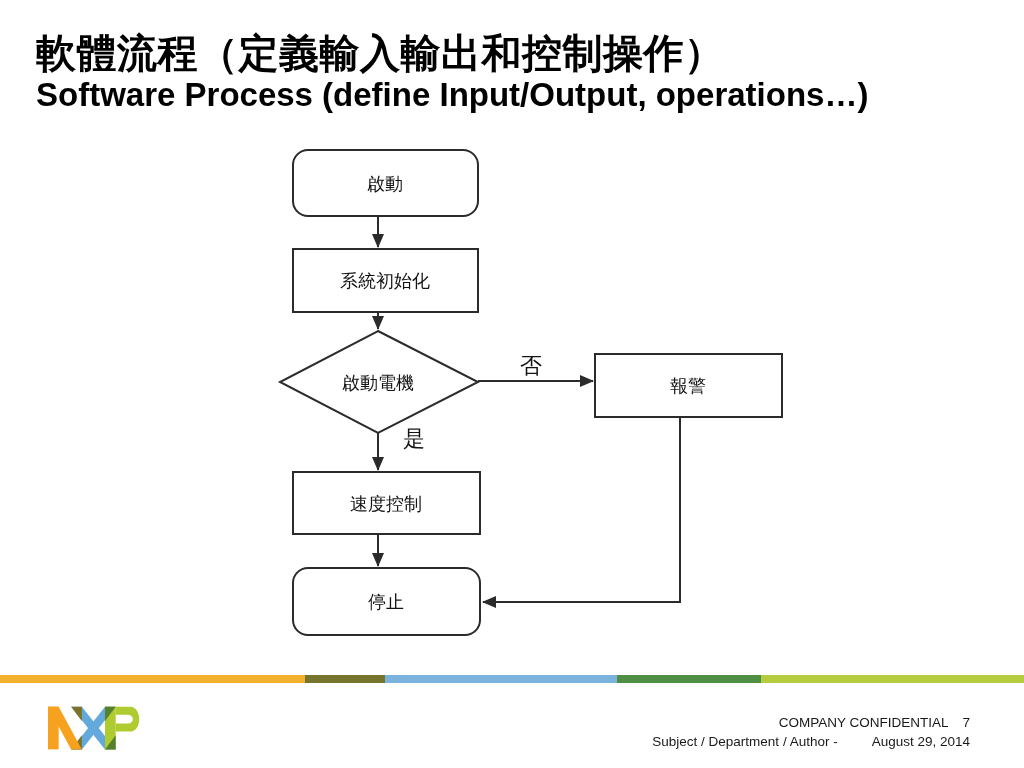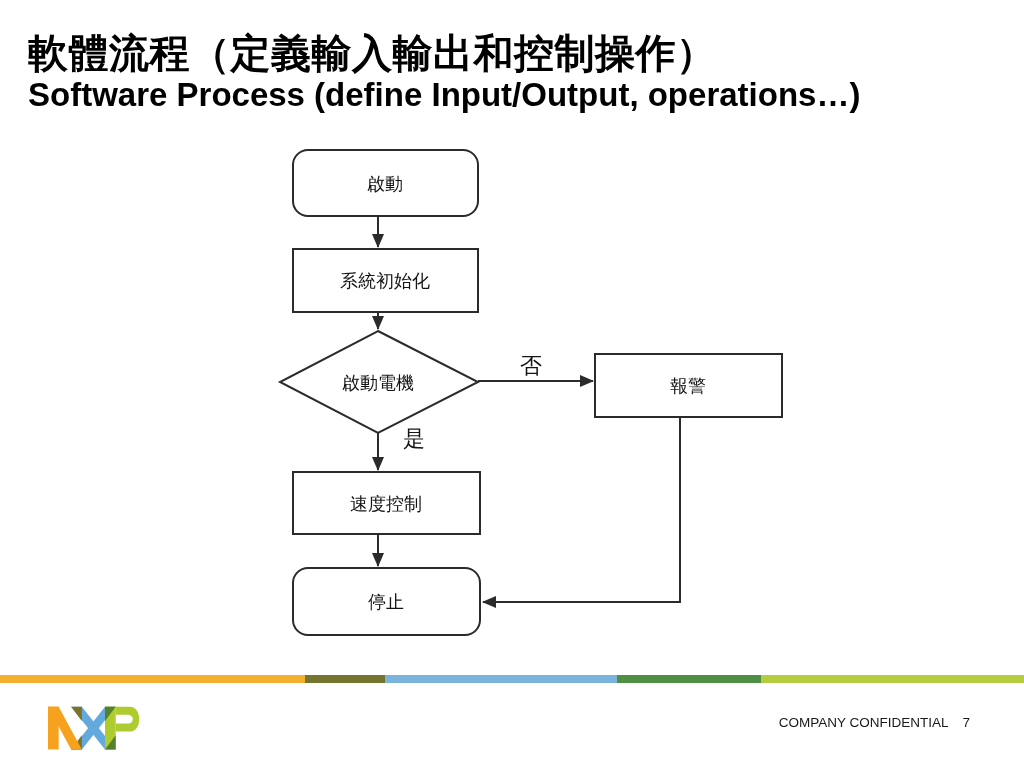--- a/index.html
+++ b/index.html
@@ -1,21 +1,21 @@
 <!DOCTYPE html>
 <html><head>
 <meta charset="utf-8">
 <style>
   html, body { margin:0; padding:0; background:#ffffff; }
   .slide {
     position:relative; width:1024px; height:768px; background:#ffffff;
     overflow:hidden; font-family:"Liberation Sans", sans-serif; color:#111;
   }
   
-  .title-block { position:absolute; left:28px; top:30px; width:960px; }
+  .title-block { position:absolute; left:36px; top:30px; width:960px; }
   .title-zh { margin:0; font-size:40px; font-weight:700; line-height:1.15; color:#000; letter-spacing:0.5px; white-space:nowrap; }
   .title-en { margin:2px 0 0 0; font-size:33px; font-weight:700; line-height:1.05; color:#000; white-space:nowrap; }
   
   svg.flow { position:absolute; left:260px; top:140px; }
   .flow .node { fill:#ffffff; stroke:#2b2b2b; stroke-width:2px; }
   .flow .edge-line { stroke:#2b2b2b; stroke-width:2px; fill:none; }
   .flow text { font-size:18px; fill:#141414; text-anchor:middle;
                font-family:"Liberation Sans", sans-serif; }
   .flow text.edge-label { font-size:22px; }
   .flow marker path { fill:#2b2b2b; }
@@ -102,15 +102,19 @@
 
     <polygon points="64,4 76,4 64,20" fill="#55802C"></polygon>
     <polygon points="64,52 76,52 76,36" fill="#55802C"></polygon>
   </svg>
 
   <div class="footer-text">
     <div class="footer-row row1">
       <span>COMPANY CONFIDENTIAL</span>
       <span>7</span>
     </div>
+    <div class="footer-row row2">
+      <span>Subject / Department / Author -</span>
+      <span>August 29, 2014</span>
+    </div>
   </div>
 
 </div>
 
 </body></html>

